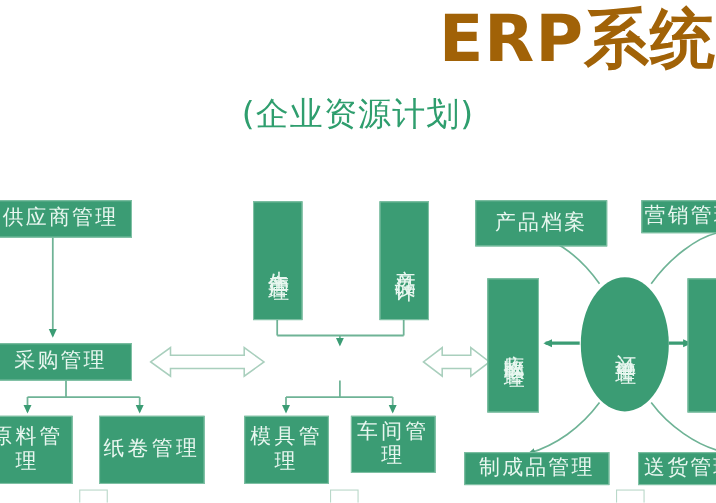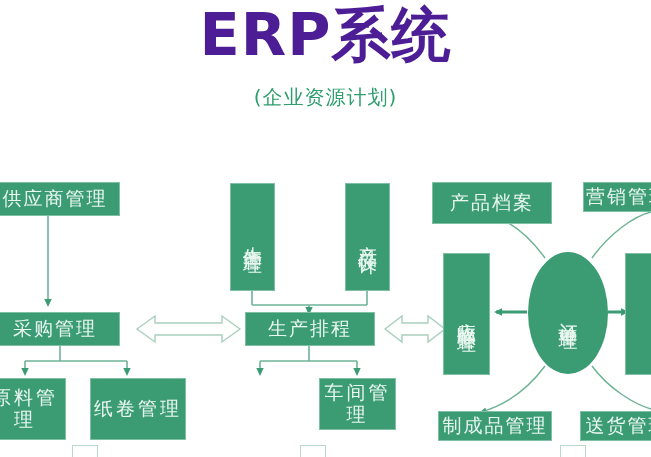--- a/index.html
+++ b/index.html
@@ -17,36 +17,36 @@
     background: #ffffff;
     overflow: hidden;
   }
 
   
   .title {
     position: absolute;
     left: 0;
     top: 2px;
     width: 651px;
-    text-align: center;
-    color: #4c1d95;
+    text-align: right;
+    color: #a16207;
     font-size: 59px;
     font-weight: bold;
     letter-spacing: 1px;
     line-height: 1.12;
     white-space: nowrap;
   }
   .subtitle {
     position: absolute;
     left: 0;
     top: 84px;
     width: 651px;
     text-align: center;
     color: #2f9e6e;
-    font-size: 20px;
+    font-size: 30px;
     font-weight: normal;
     letter-spacing: 1px;
     white-space: nowrap;
   }
 
   
   .node {
     position: absolute;
     background: #3b9c74;
     color: #e9f7f0;
@@ -147,36 +147,36 @@
   <div class="node" style="left:-10px; top:312px; width:130px; height:34px;">采购管理</div>
 
   <div class="node twoline" style="left:-16px; top:378px; width:82px; height:62px;">原料管理</div>
 
   <div class="node twoline" style="left:90px; top:378px; width:96px; height:62px;">纸卷管理</div>
 
   <div class="node vertical" style="left:230px; top:183px; width:45px; height:108px;">生产管理</div>
 
   <div class="node vertical" style="left:345px; top:183px; width:45px; height:108px;">产品设计</div>
 
-  <div class="node" style="left:245px; top:312px; width:130px; height:34px;">生产排程</div>
 
+  <div class="node twoline" style="left:222px; top:378px; width:77px; height:62px;">模具管理</div>
 
   <div class="node twoline" style="left:319px; top:378px; width:77px; height:52px;">车间管理</div>
 
   <div class="node" style="left:432px; top:182px; width:120px; height:42px;">产品档案</div>
 
   <div class="node" style="left:583px; top:182px; width:90px; height:30px;">营销管理</div>
 
   <div class="node vertical" style="left:443px; top:253px; width:47px; height:122px;">应收款管理</div>
 
   <div class="node ellipse vertical" style="left:528px; top:252px; width:80px; height:122px;">订单管理</div>
 
   <div class="node vertical blank" style="left:625px; top:253px; width:50px; height:122px;"></div>
 
-  <div class="node" style="left:438px; top:411px; width:114px; height:30px;">制成品管理</div>
+  <div class="node" style="left:422px; top:411px; width:132px; height:30px;">制成品管理</div>
 
   <div class="node" style="left:580px; top:411px; width:95px; height:30px;">送货管理</div>
 
   <div class="stub" style="left:72px;  top:445px; width:26px; height:16px;"></div>
   <div class="stub" style="left:300px; top:445px; width:26px; height:16px;"></div>
   <div class="stub" style="left:560px; top:445px; width:26px; height:16px;"></div>
 
 </div>
 
 </body></html>

